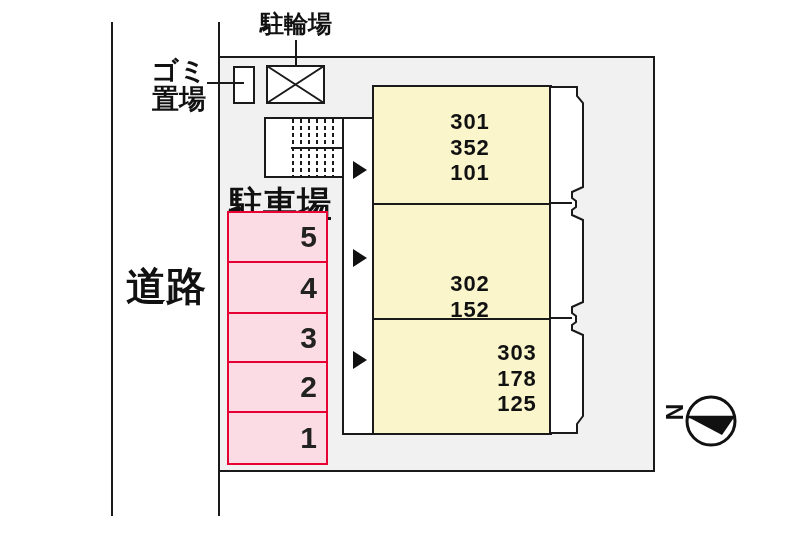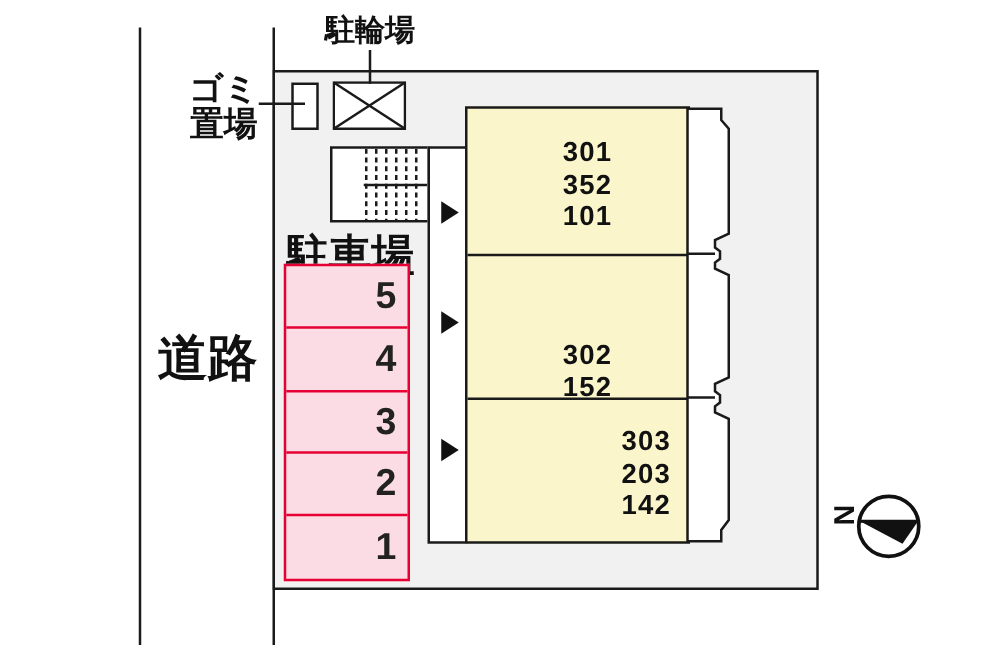--- a/index.html
+++ b/index.html
@@ -103,22 +103,22 @@
     <div>301</div>
     <div>352</div>
     <div>101</div>
   </div>
   <div class="abs units" style="top:223px;margin-top:48px;">
     <div>302</div>
     <div>152</div>
   </div>
   <div class="abs units" style="top:340px;padding-left:47px;">
     <div>303</div>
-    <div>203</div>
-    <div>142</div>
+    <div>178</div>
+    <div>125</div>
   </div>
 
   <svg class="abs" style="left:540px;top:80px;" width="60" height="360" viewBox="0 0 60 360">
     <path d="M 10,7 H 37 V 16 L 43,23 V 107 L 32,112 V 118 L 36,121 V 127 L 32,130 V 135 L 43,140
              V 222 L 32,227 V 233 L 36,236 V 242 L 32,245 V 250 L 43,255
              V 336 L 37,344 V 353 H 10 Z" fill="#ffffff" stroke="#1a1a1a" stroke-width="2"></path>
     <line x1="10" y1="123" x2="32" y2="123" stroke="#1a1a1a" stroke-width="2"></line>
     <line x1="10" y1="238" x2="32" y2="238" stroke="#1a1a1a" stroke-width="2"></line>
   </svg>
 

